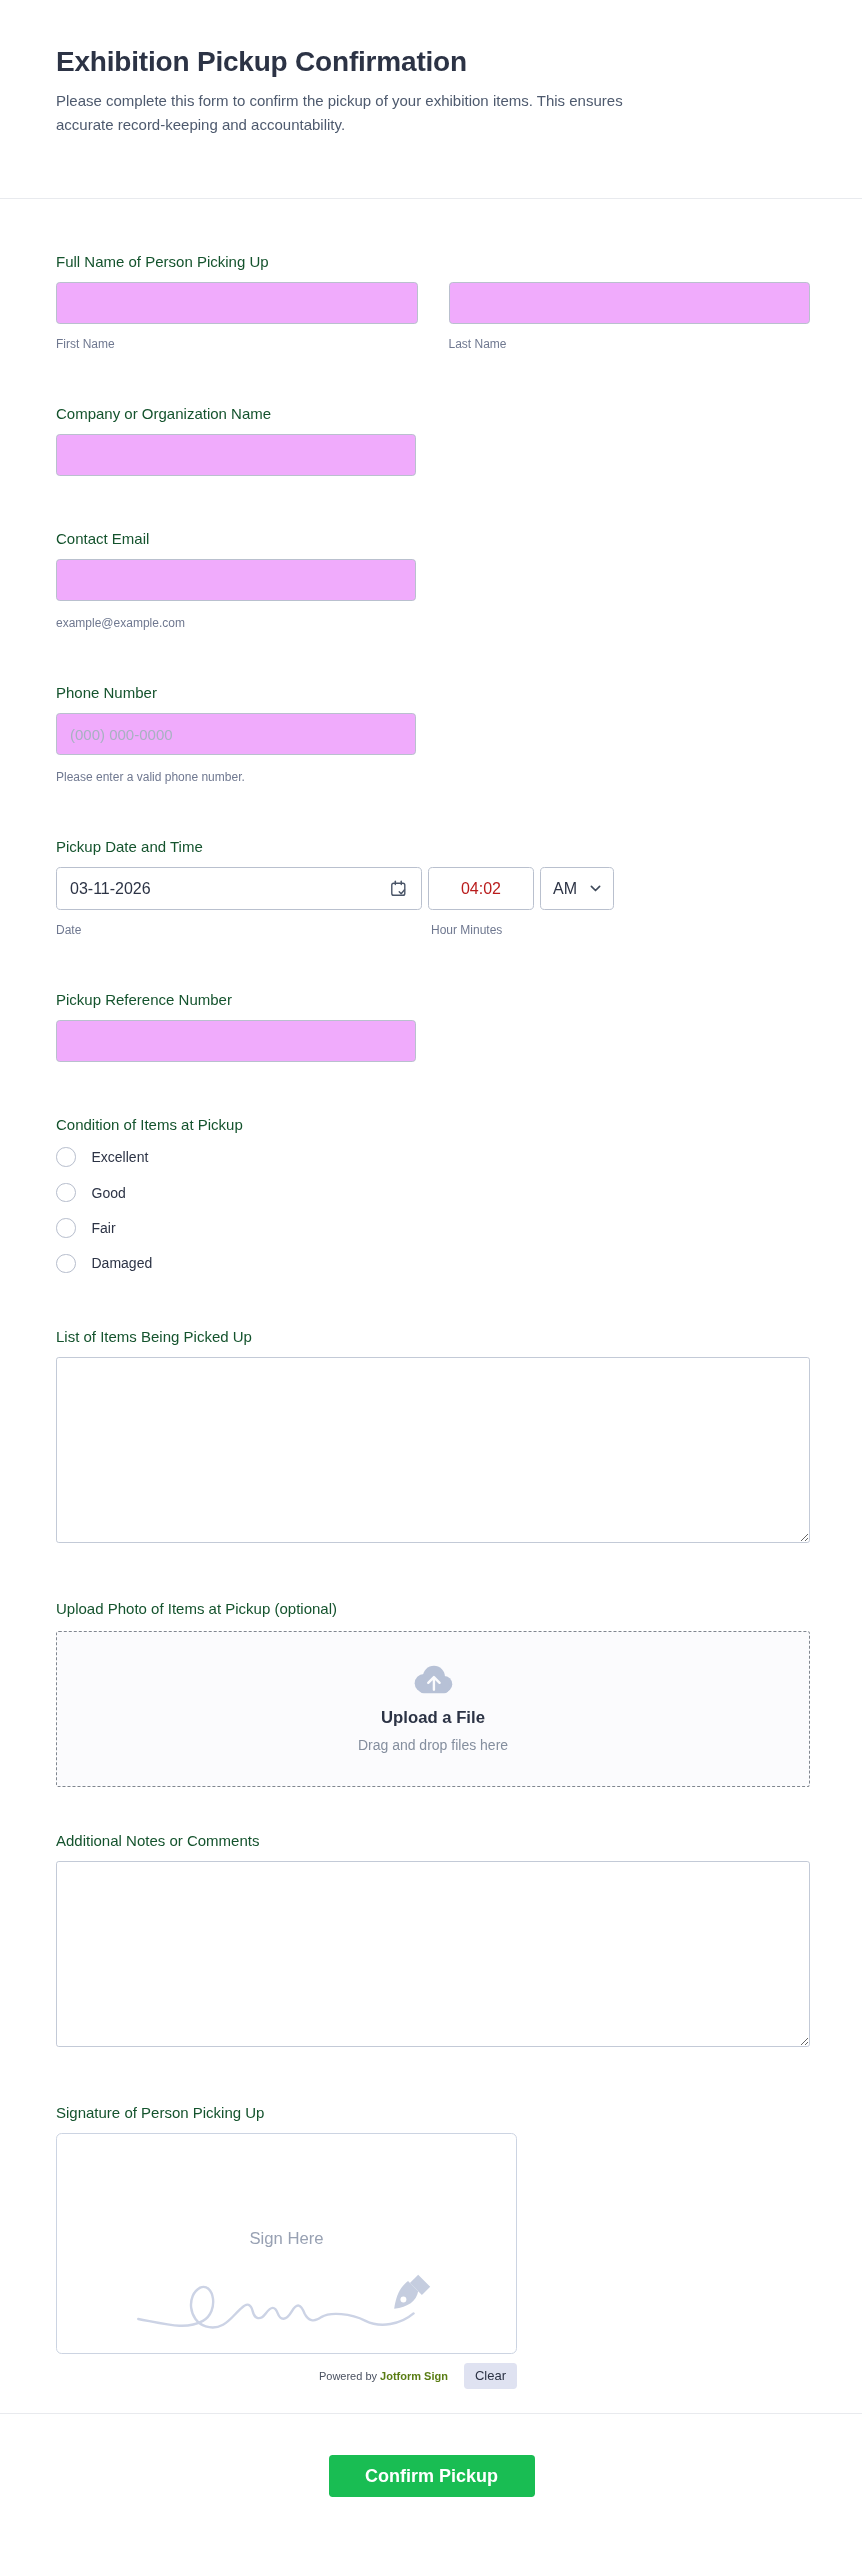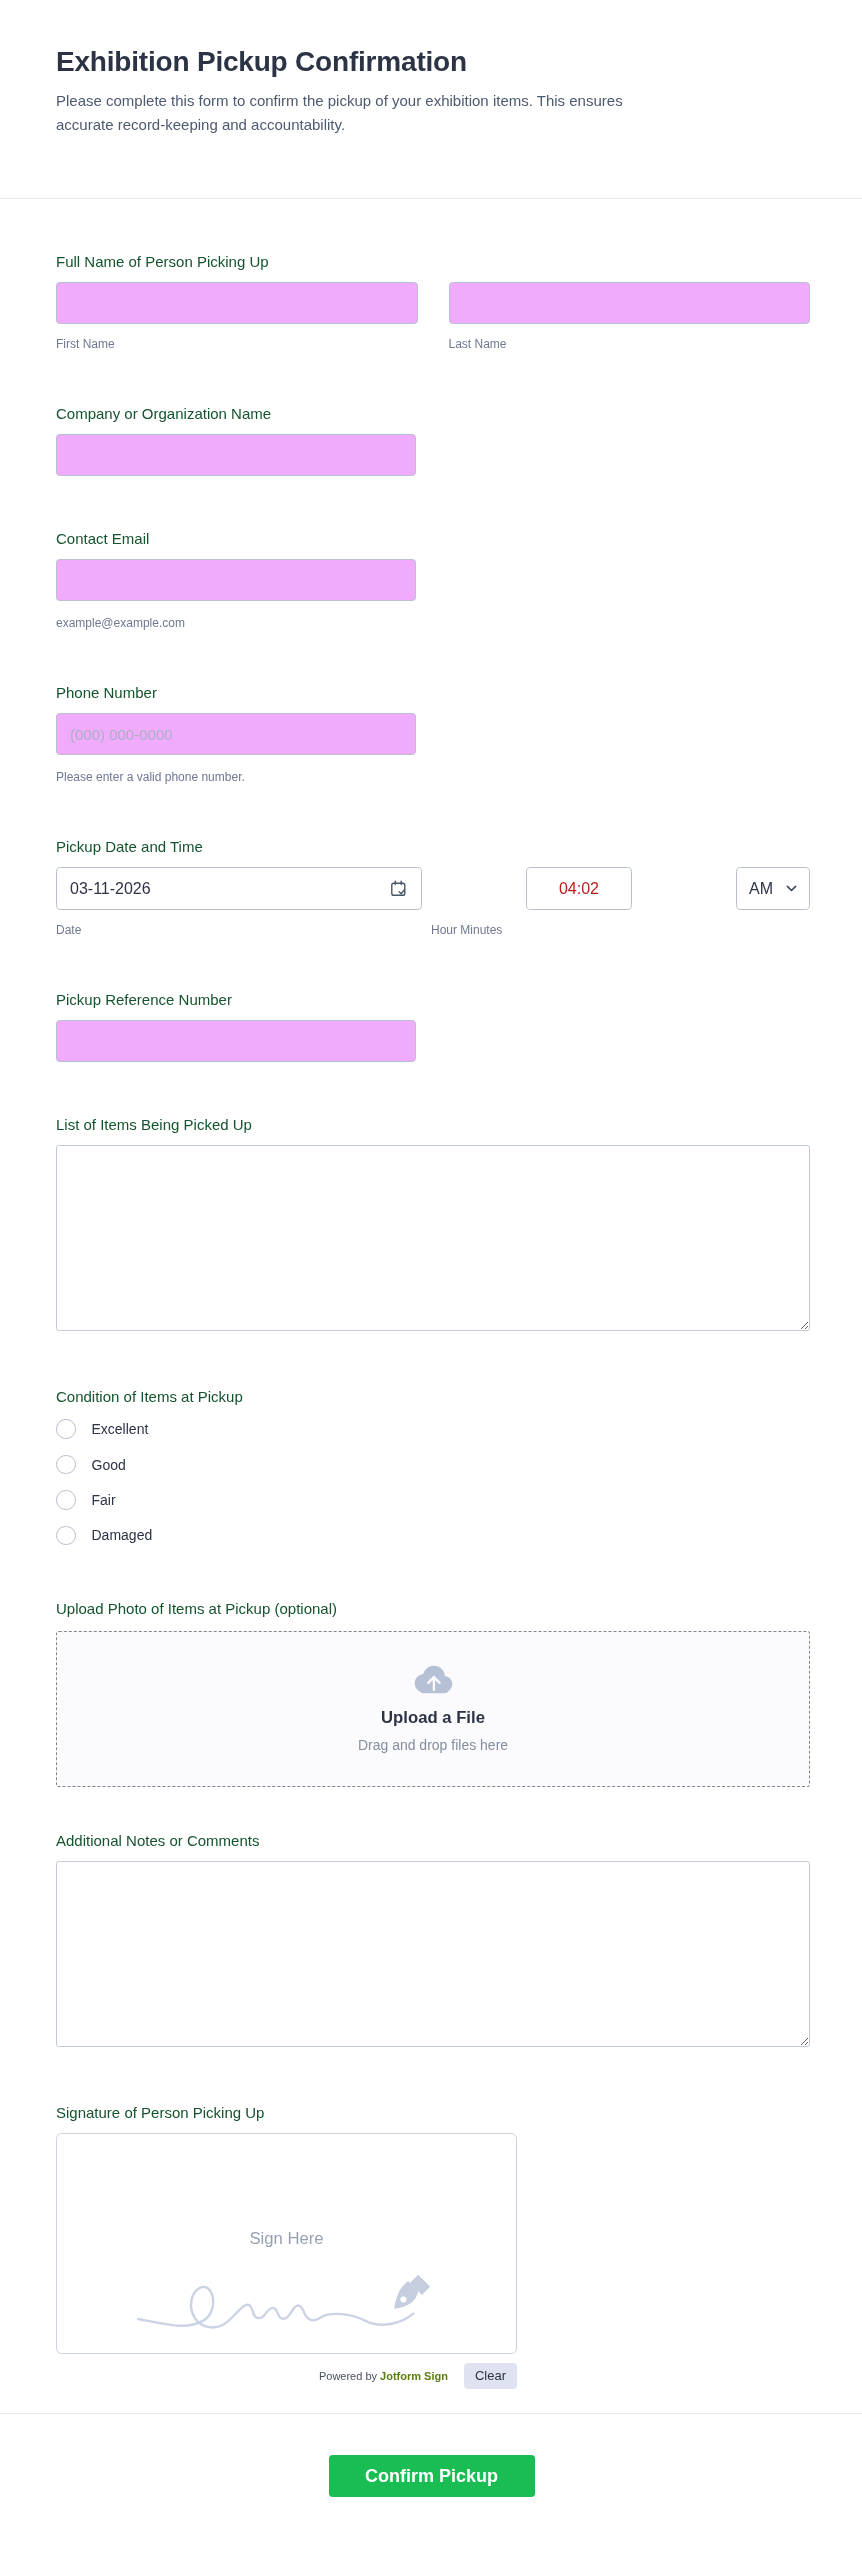--- a/index.html
+++ b/index.html
@@ -32,21 +32,21 @@
     font-size: 15px; color: #2c3345; padding: 0 13px; outline: none; display: block;
   }
   .text-input::placeholder { color: #a8b1c2; }
   .w-std { width: 360px; }
 
   .name-row { display: flex; gap: 31px; }
   .name-col { flex: 1; }
   .name-col .text-input { width: 100%; }
 
   
-  .dt-row { display: flex; gap: 17px; justify-content: space-between; }
+  .dt-row { display: flex; gap: 6px; }
   .date-wrap {
     width: 366px; height: 43px; border: 0.9px solid #b9c0ce; border-radius: 4.6px;
     display: flex; align-items: center; padding: 0 13px; background: #fff;
   }
   .date-wrap input {
     border: none; outline: none; flex: 1; font-family: "Liberation Sans", sans-serif;
     font-size: 16px; color: #2c3345; background: transparent;
   }
   .time-input {
     width: 106px; height: 43px; border: 0.9px solid #b9c0ce; border-radius: 4.6px;
@@ -192,44 +192,44 @@
       <div class="sub-label">Hour Minutes</div>
     </div>
   </section>
 
   <section class="q">
     <div class="q-label">Pickup Reference Number</div>
     <input type="text" class="text-input w-std" style="">
   </section>
 
   <section class="q">
+    <div class="q-label">Condition of Items at Pickup</div>
+    <div class="radio-list">
+      <div class="radio-row">
+        <span class="radio-circle"></span>
+        <span class="radio-text">Excellent</span>
+      </div>
+      <div class="radio-row">
+        <span class="radio-circle"></span>
+        <span class="radio-text">Good</span>
+      </div>
+      <div class="radio-row">
+        <span class="radio-circle"></span>
+        <span class="radio-text">Fair</span>
+      </div>
+      <div class="radio-row">
+        <span class="radio-circle"></span>
+        <span class="radio-text">Damaged</span>
+      </div>
+    </div>
+  </section>
+
+  <section class="q">
     <div class="q-label">List of Items Being Picked Up</div>
     <textarea class="area" style=""></textarea>
-  </section>
-
-  <section class="q">
-    <div class="q-label">Condition of Items at Pickup</div>
-    <div class="radio-list">
-      <div class="radio-row">
-        <span class="radio-circle"></span>
-        <span class="radio-text">Excellent</span>
-      </div>
-      <div class="radio-row">
-        <span class="radio-circle"></span>
-        <span class="radio-text">Good</span>
-      </div>
-      <div class="radio-row">
-        <span class="radio-circle"></span>
-        <span class="radio-text">Fair</span>
-      </div>
-      <div class="radio-row">
-        <span class="radio-circle"></span>
-        <span class="radio-text">Damaged</span>
-      </div>
-    </div>
   </section>
 
   <section class="q q-upload">
     <div class="q-label">Upload Photo of Items at Pickup (optional)</div>
     <div class="upload-box">
       <span>
         <svg class="icon-svg" width="48" height="33" viewBox="0 0 52 36" fill="none">
           <g fill="#b7c1d6">
             <circle cx="16" cy="21" r="10"></circle>
             <circle cx="27" cy="14" r="12"></circle>

